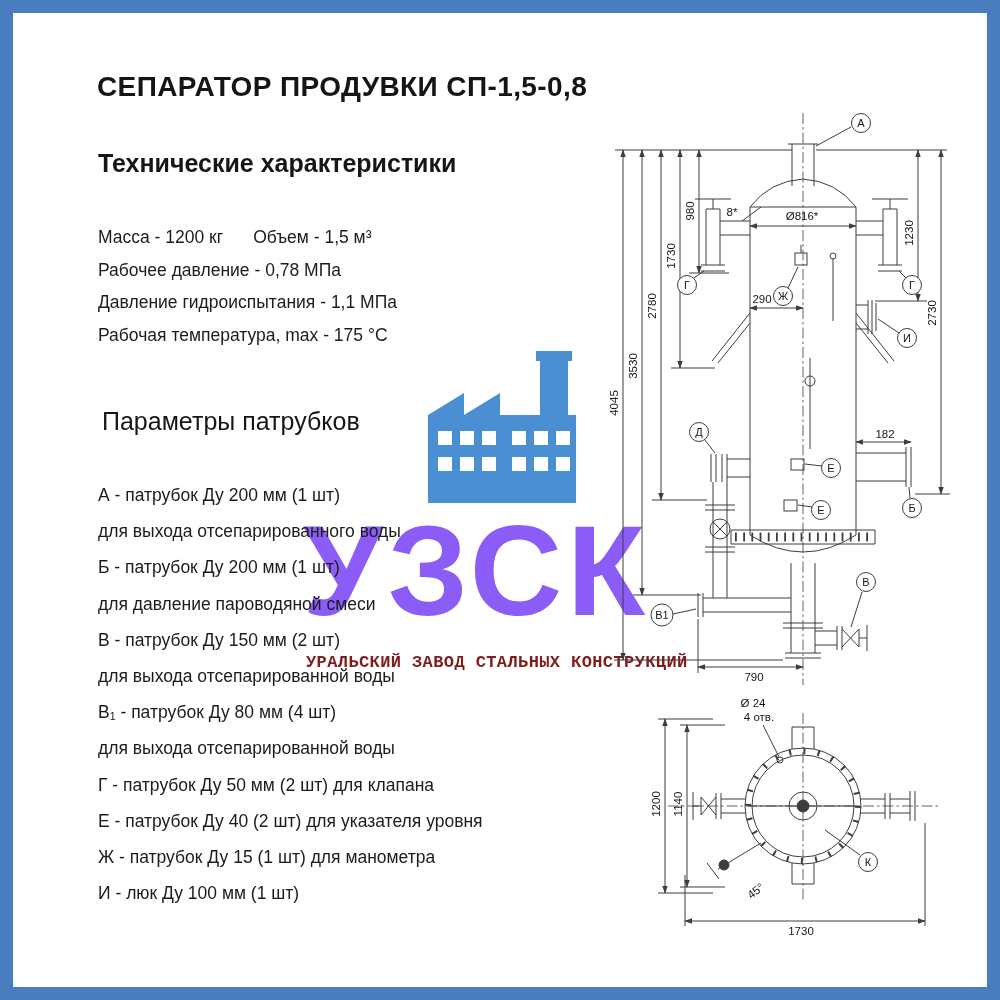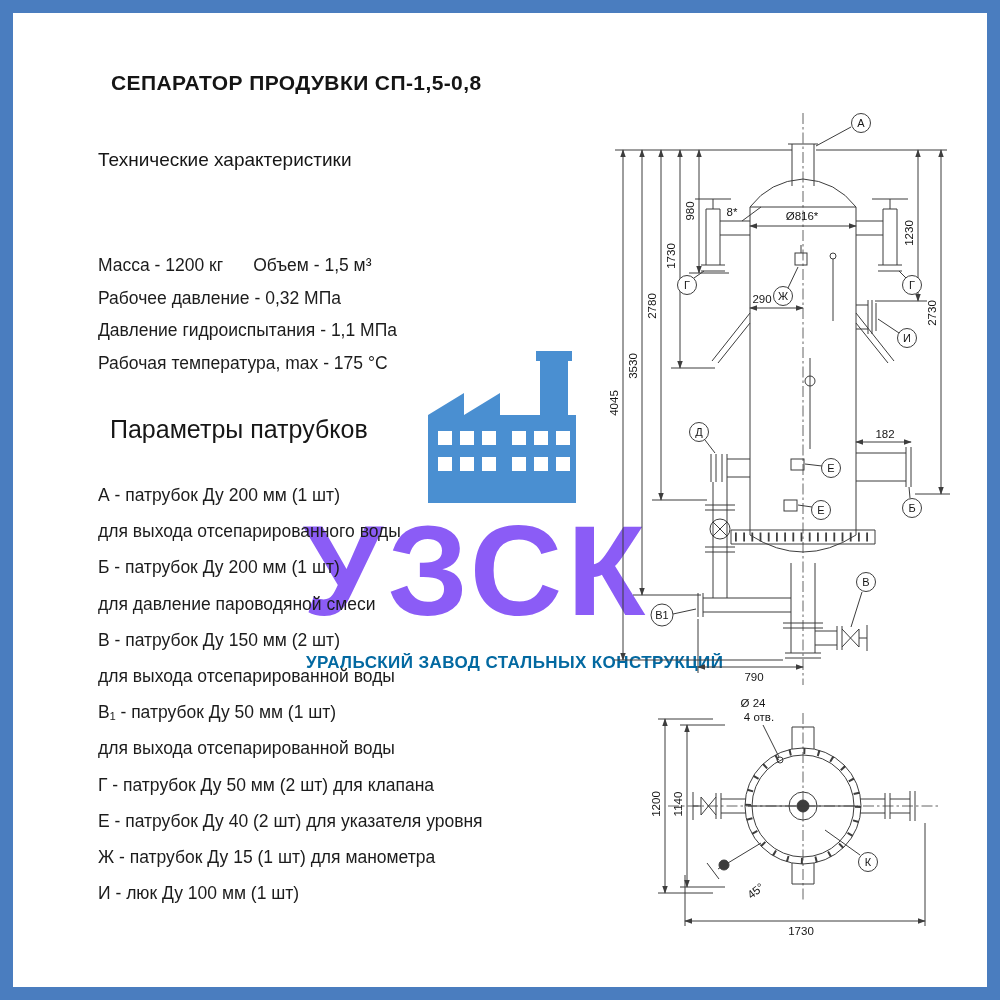--- a/index.html
+++ b/index.html
@@ -10,28 +10,28 @@
   }
   
   .watermark{position:absolute;inset:0;z-index:1;}
   .wm-icon{position:absolute;left:415px;top:338px;width:150px;height:152px;}
   .wm-abbr{
     position:absolute;left:290px;top:494px;font-size:128px;line-height:1;
     font-weight:700;letter-spacing:5px;color:#8b5cf6;
   }
   .wm-full{
     position:absolute;left:293px;top:640px;font-size:17px;font-weight:700;
-    letter-spacing:.4px;color:#0369a1;
+    letter-spacing:.4px;color:#7f1d1d;font-family:Liberation Mono, monospace;
   }
   
   .content{position:absolute;inset:0;z-index:2;}
-  .title{position:absolute;left:98px;top:58px;margin:0;font-size:21px;font-weight:700;letter-spacing:.4px;color:#151515;}
-  .h-tech{position:absolute;left:85px;top:136px;margin:0;font-size:19px;font-weight:400;color:#161616;}
-  .h-nozzle{position:absolute;left:85px;top:390px;margin:12px;font-size:25px;font-weight:400;color:#161616;}
-  .specs{position:absolute;left:85px;top:236px;}
+  .title{position:absolute;left:84px;top:58px;margin:0;font-size:28px;font-weight:700;letter-spacing:.4px;color:#151515;}
+  .h-tech{position:absolute;left:85px;top:136px;margin:0;font-size:25px;font-weight:700;color:#161616;}
+  .h-nozzle{position:absolute;left:85px;top:390px;margin:4px;font-size:25px;font-weight:400;color:#161616;}
+  .specs{position:absolute;left:85px;top:208px;}
   .specs p{margin:0;font-size:17.5px;line-height:32.5px;}
   .specs .vol{margin-left:30px;}
   .nozzles{position:absolute;left:85px;top:464px;}
   .nozzles p{margin:0;font-size:17.5px;line-height:36.2px;white-space:nowrap;}
   
   .drawing{position:absolute;left:575px;top:85px;width:410px;height:880px;z-index:2;}
   .dwg line,.dwg path,.dwg circle,.dwg rect,.dwg polyline{stroke:#3d3d3d;stroke-width:1;fill:none;}
   .dwg .cl{stroke-dasharray:11 3 2.5 3;stroke-width:.8;}
   .dwg .bolts{stroke-width:9;stroke-dasharray:1.8 6.4;}
   .dwg .boltc{stroke-width:6;stroke-dasharray:2 12.4;}
@@ -68,34 +68,34 @@
     <div class="wm-abbr">УЗСК</div>
     <div class="wm-full">УРАЛЬСКИЙ ЗАВОД СТАЛЬНЫХ КОНСТРУКЦИЙ</div>
   </div>
 
   <div class="content">
     <h1 class="title">СЕПАРАТОР ПРОДУВКИ СП-1,5-0,8</h1>
 
     <h2 class="h-tech">Технические характеристики</h2>
     <div class="specs">
       <p><span>Масса - 1200 кг</span><span class="vol">Объем - 1,5 м³</span></p>
-      <p>Рабочее давление - 0,32 МПа</p>
+      <p>Рабочее давление - 0,78 МПа</p>
       <p>Давление гидроиспытания - 1,1 МПа</p>
       <p>Рабочая температура, max - 175 °С</p>
     </div>
 
     <h2 class="h-nozzle">Параметры патрубков</h2>
     <div class="nozzles">
       <p>А - патрубок Ду 200 мм (1 шт)</p>
       <p>для выхода отсепарированного воды</p>
       <p>Б - патрубок Ду 200 мм (1 шт)</p>
       <p>для давление пароводяной смеси</p>
       <p>В - патрубок Ду 150 мм (2 шт)</p>
       <p>для выхода отсепарированной воды</p>
-      <p>В₁ - патрубок Ду 50 мм (1 шт)</p>
+      <p>В₁ - патрубок Ду 80 мм (4 шт)</p>
       <p>для выхода отсепарированной воды</p>
       <p>Г - патрубок Ду 50 мм (2 шт) для клапана</p>
       <p>Е - патрубок Ду 40 (2 шт) для указателя уровня</p>
       <p>Ж - патрубок Ду 15 (1 шт) для манометра</p>
       <p>И - люк Ду 100 мм (1 шт)</p>
     </div>
   </div>
 
   <svg class="drawing" viewBox="575 85 410 880">
     <defs>

